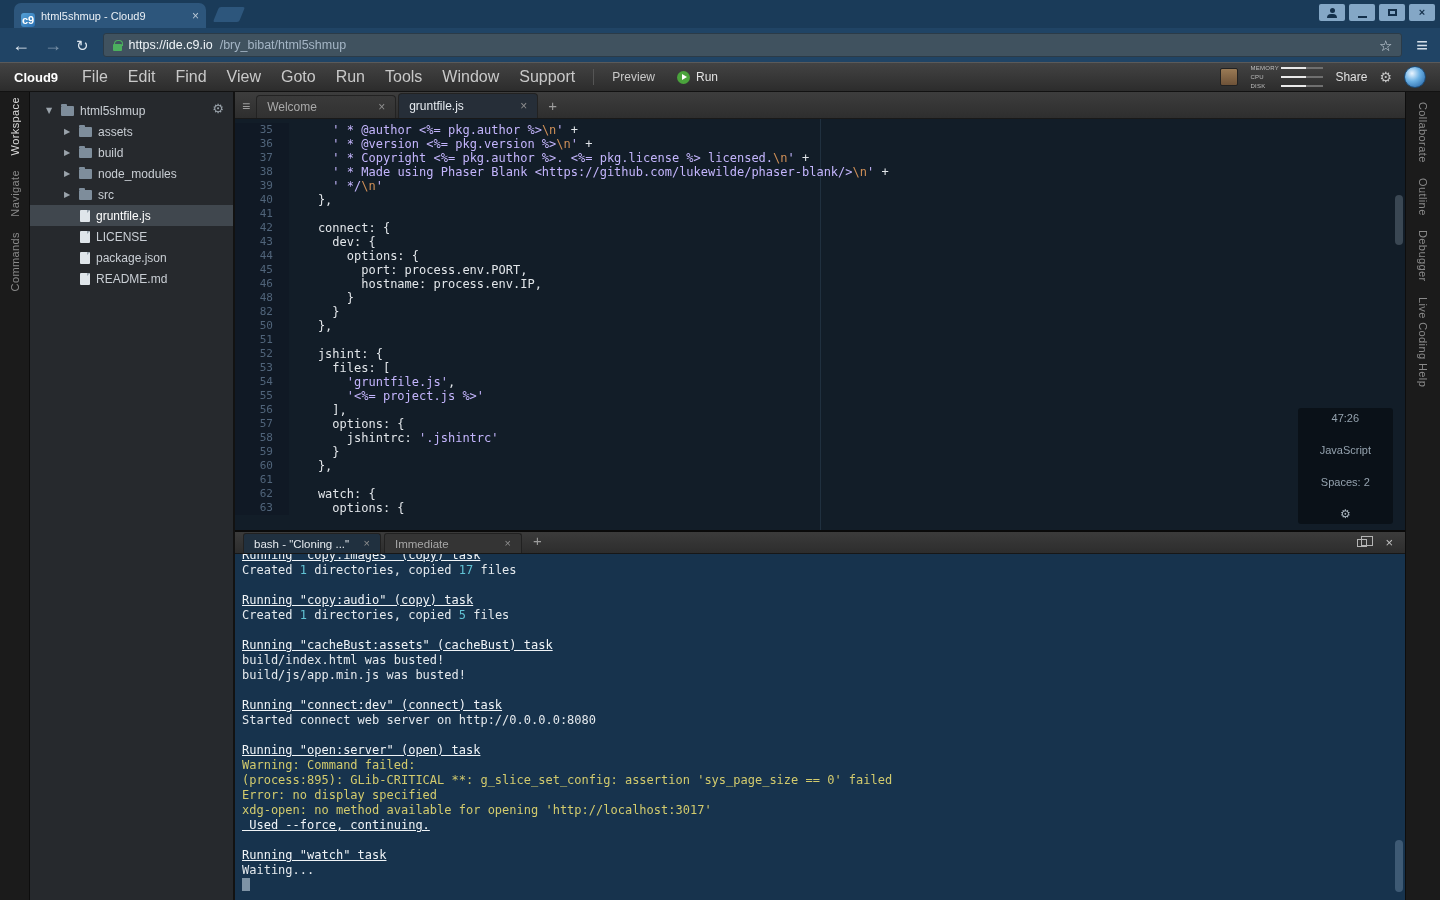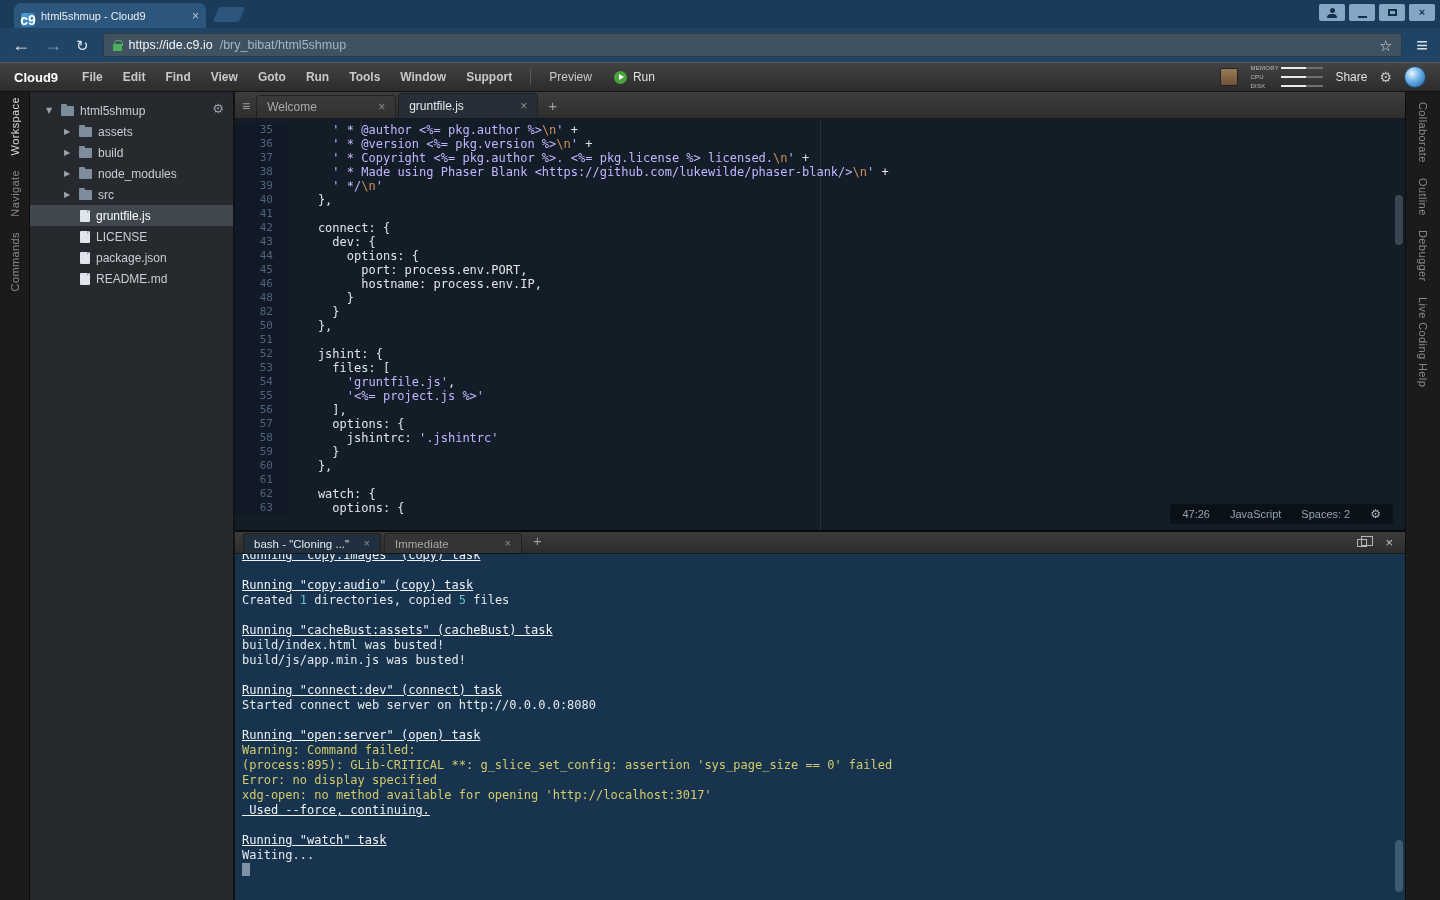--- a/index.html
+++ b/index.html
@@ -5,21 +5,21 @@
   * { margin:0; padding:0; box-sizing:border-box; }
   html,body { width:1440px; height:900px; }
   body { font-family:"Liberation Sans",sans-serif; position:relative; overflow:hidden; background:#000; }
   .screen { position:absolute; inset:0; background:#1a3b59; }
 
   
   .titlebar { position:absolute; top:0; left:0; right:0; height:28px; background:#1a3b59; }
   .browser-tab { position:absolute; left:14px; top:3px; width:192px; height:25px; background:#2d567c;
     border-radius:7px 7px 0 0; display:flex; align-items:center; padding:0 7px; gap:6px; }
   .favicon { width:14px; height:14px; flex:0 0 14px; background:linear-gradient(135deg,#56a2d8,#2a6fb0);
-    border-radius:3px; color:#fff; font-size:14px; font-weight:bold; display:flex; align-items:center; justify-content:center;margin-top:8px; }
+    border-radius:3px; color:#fff; font-size:11px; font-weight:bold; display:flex; align-items:center; justify-content:center;margin-top:8px; }
   .tab-title { color:#e9eff5; font-size:11px; white-space:nowrap; overflow:hidden; flex:1; }
   .tab-close { color:#b9c8d6; font-size:12px; line-height:1; }
   .newtab { position:absolute; left:216px; top:7px; width:26px; height:15px; background:#2d567c;
     transform:skewX(-22deg); border-radius:2px; }
   .win-controls { position:absolute; right:5px; top:4px; display:flex; gap:4px; }
   .win-btn { width:26px; height:17px; background:#84a7c6; border-radius:2px; display:flex; flex-direction:column;
     align-items:center; justify-content:center; color:#14304b; font-size:11px; font-weight:bold; line-height:1; }
   .person-head { width:5px; height:5px; border-radius:50%; background:#14304b; display:block; }
   .person-body { width:10px; height:4px; border-radius:5px 5px 0 0; background:#14304b; display:block; margin-top:1px; }
   .min-glyph { width:9px; height:2px; background:#14304b; display:block; margin-top:8px; }
@@ -39,21 +39,21 @@
   .url-path { color:#a4b5c5; }
   .star { margin-left:auto; color:#cfdae4; font-size:15px; line-height:1; }
   .menu-btn { color:#d5dfe9; font-size:20px; line-height:1; }
 
   
   .c9bar { position:absolute; top:62px; left:0; right:0; height:30px;
     background:linear-gradient(#434343,#2c2c2c); border-top:1px solid #5a5a5a; border-bottom:1px solid #121212;
     display:flex; align-items:center; padding:0 14px; }
   .brand { color:#fff; font-weight:bold; font-size:13px; margin-right:14px; }
   .menus { display:flex; align-items:center; }
-  .menu-item { color:#c9c9c9; font-size:12px; padding:0 10px;font-weight:bold; }
+  .menu-item { color:#c9c9c9; font-size:16px; padding:0 10px; }
   .sep { width:1px; height:16px; background:#555; margin:0 8px; }
   .preview { color:#c9c9c9; font-size:12px; padding:0 10px; }
   .run-btn { display:flex; align-items:center; gap:6px; color:#e2e2e2; font-size:12px; padding:0 12px; }
   .play-icon { width:13px; height:13px; border-radius:50%; background:#4aa33c; position:relative; }
   .play-icon::before { content:""; position:absolute; left:5px; top:3.5px;
     border-left:5px solid #fff; border-top:3px solid transparent; border-bottom:3px solid transparent; }
   .right-group { margin-left:auto; display:flex; align-items:center; gap:12px; }
   .avatar { width:18px; height:18px; border-radius:2px; background:linear-gradient(#9a7a55,#6e5238); border:1px solid #222; }
   .stats { display:flex; flex-direction:column; gap:3px; }
   .stat-row { display:flex; align-items:center; gap:5px; }
@@ -113,22 +113,22 @@
   .code-line { display:flex; height:14px; line-height:14px; white-space:pre; }
   .gutter-cell { flex:0 0 54px; text-align:right; padding-right:16px; color:#50647a; background:#101925; font-size:11px; }
   .code-cell { flex:1; color:#e2e6ea; }
   .code-line.active .code-cell { background:#1d2c3c; }
   .code-line.active .gutter-cell { background:#182533; color:#9fb2c4; }
   .seg-s { color:#c4b5fd; }
   .seg-e { color:#cf8f57; }
   .caret { display:inline-block; width:2px; height:11px; background:#f2f6fa; vertical-align:-1px; }
   .vscroll { position:absolute; right:2px; top:76px; width:8px; height:50px; background:#3a4753; border-radius:4px; }
   .statusbar { position:absolute; right:12px; bottom:6px; display:flex; align-items:center; gap:20px;
-    background:rgba(8,14,21,.78); padding:4px 12px; border-radius:3px;
-    color:#94a2ae; font-size:11px; font-family:"Liberation Sans",sans-serif; }
+    background:rgba(8,14,21,.78); padding:4px 22px; border-radius:3px;
+    color:#94a2ae; font-size:11px; font-family:"Liberation Sans",sans-serif;flex-direction:column; }
   .statusbar .gear { font-size:12px; color:#aab6c0; }
 
   
   .console { flex:0 0 370px; height:370px; display:flex; flex-direction:column; border-top:2px solid #0a0a0a; }
   .ctabbar { height:22px; flex:0 0 22px; background:linear-gradient(#3b3b3b,#2d2d2d); border-bottom:1px solid #171717;
     display:flex; align-items:flex-end; padding-left:8px; position:relative; }
   .ctab { height:20px; min-width:138px; display:flex; align-items:center; justify-content:space-between;
     padding:0 10px; font-size:11.5px; color:#a7a7a7; background:#343434; border:1px solid #212121; border-bottom:none;
     border-radius:3px 3px 0 0; margin-right:3px; white-space:nowrap; }
   .ctab.active { background:#20303f; color:#e4e9ee; }
@@ -356,20 +356,21 @@
             </div>
           <span class="plus-btn">+</span>
           <div class="console-icons">
             <span class="restore-icon"></span>
             <span class="cclose">×</span>
           </div>
         </div>
         <div class="terminal">
           <div class="terminal-content">
               <div class="tline"><span class="tu">Running "copy:images" (copy) task</span></div>
+              <div class="tline"><span class="tp">Created </span><span class="tn">1</span><span class="tp"> directories, copied </span><span class="tn">17</span><span class="tp"> files</span></div>
               <div class="tline">&nbsp;</div>
               <div class="tline"><span class="tu">Running "copy:audio" (copy) task</span></div>
               <div class="tline"><span class="tp">Created </span><span class="tn">1</span><span class="tp"> directories, copied </span><span class="tn">5</span><span class="tp"> files</span></div>
               <div class="tline">&nbsp;</div>
               <div class="tline"><span class="tu">Running "cacheBust:assets" (cacheBust) task</span></div>
               <div class="tline"><span class="tp">build/index.html was busted!</span></div>
               <div class="tline"><span class="tp">build/js/app.min.js was busted!</span></div>
               <div class="tline">&nbsp;</div>
               <div class="tline"><span class="tu">Running "connect:dev" (connect) task</span></div>
               <div class="tline"><span class="tp">Started connect web server on http://0.0.0.0:8080</span></div>

